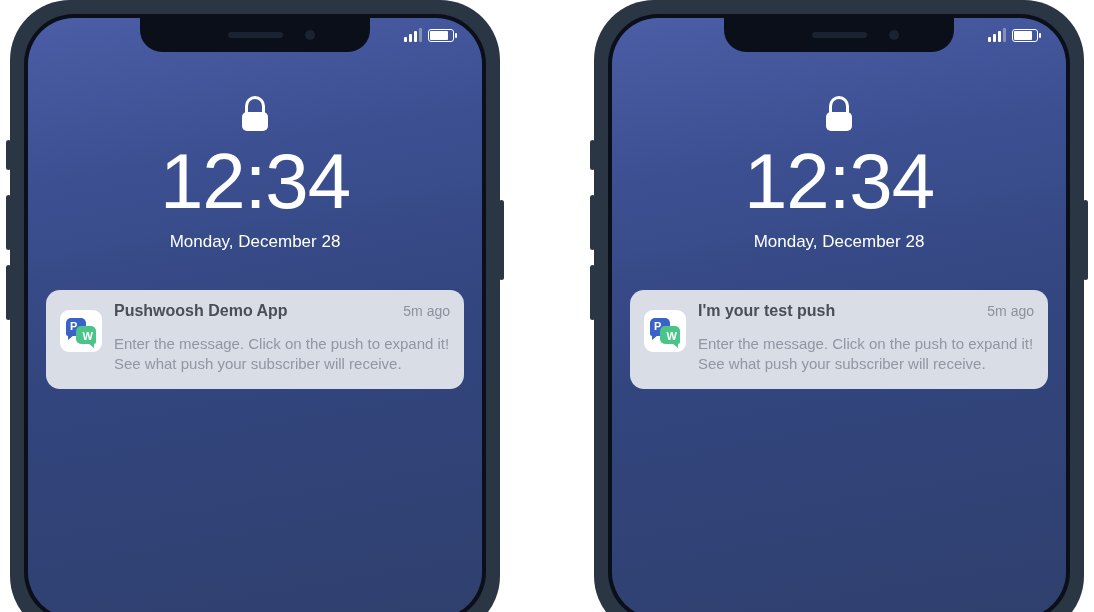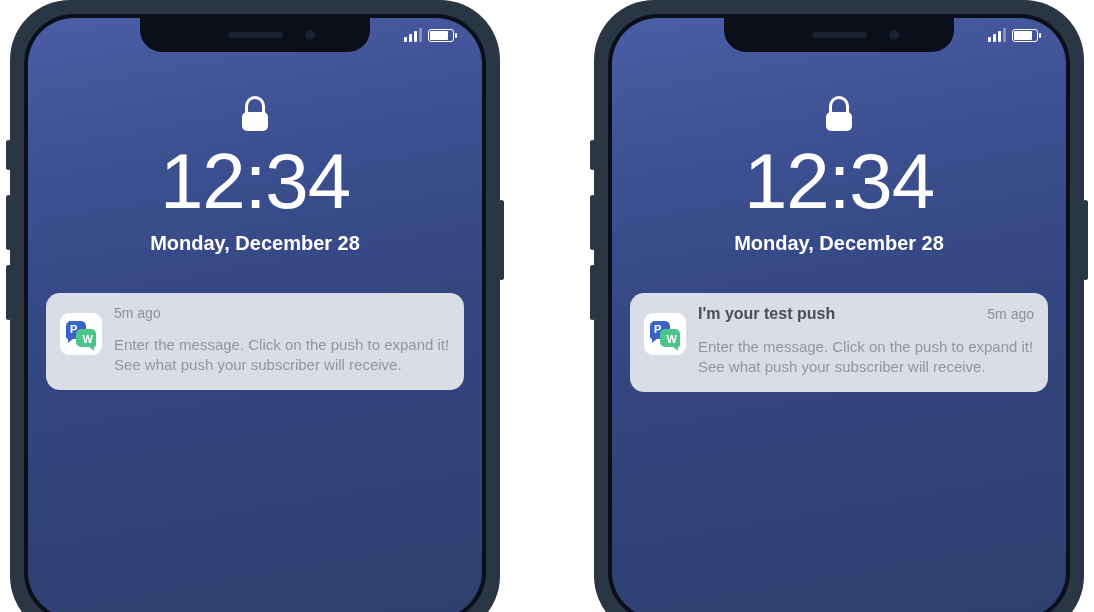--- a/index.html
+++ b/index.html
@@ -106,22 +106,22 @@
       width: 26px; height: 19px; background: #fff; border-radius: 5px; margin-top: -2px;
     }
     .time {
       font-size: 78px;
       font-weight: 200;
       letter-spacing: -1px;
       line-height: 1;
       margin-bottom: 12px;
     }
     .date {
-      font-size: 20px;
-      font-weight: 700;
+      font-size: 17px;
+      font-weight: 400;
     }
     
     .notif {
       margin: 38px 18px 0;
       background: rgba(230,232,238,0.93);
       border-radius: 14px;
       padding: 12px 14px 14px;
       display: flex;
       gap: 12px;
       text-align: left;
@@ -202,20 +202,21 @@
           <div class="notif-icon">
             <div class="pw-logo">
               <div class="pw-bubble1"></div>
                 <span class="pw-p">P</span>
               <div class="pw-bubble2"></div>
                 <span class="pw-w">W</span>
             </div>
           </div>
           <div class="notif-body">
             <div class="notif-head">
+              <div class="notif-title">Pushwoosh Demo App</div>
               <div class="notif-time">5m ago</div>
             </div>
             <div class="notif-msg">Enter the message. Click on the push to expand it! See what push your subscriber will receive.</div>
           </div>
         </div>
       </div>
     </div>
   </div>
 </div>
 

